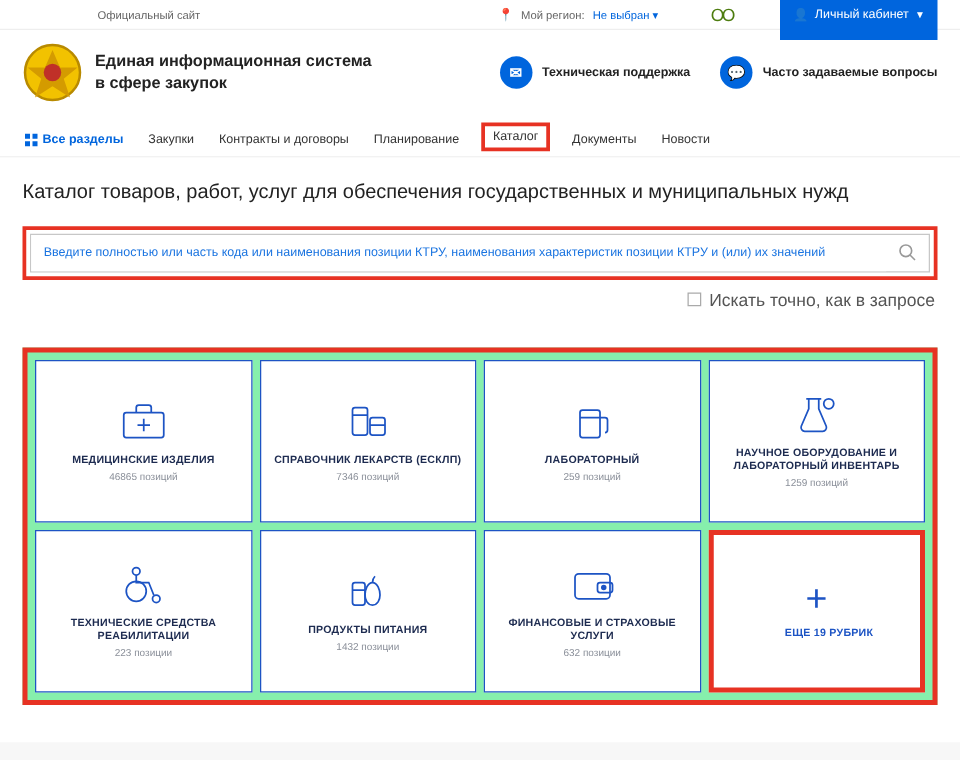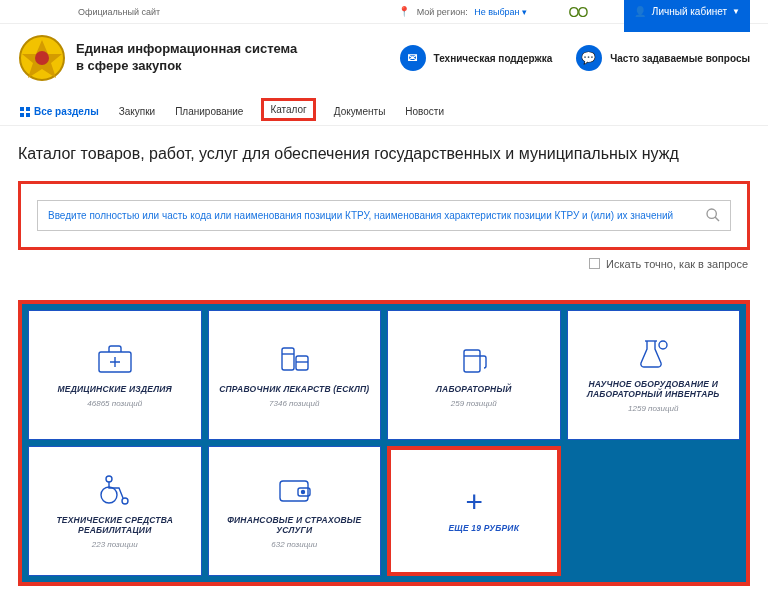--- a/index.html
+++ b/index.html
@@ -23,29 +23,29 @@
   .circle-icon { width: 26px; height: 26px; border-radius: 50%; background: #0065dd; color: #fff; display: flex; align-items: center; justify-content: center; font-size: 12px; }
 
   .nav { display: flex; align-items: flex-end; gap: 16px; padding: 2px 18px 4px 18px; background: #fff; font-size: 10px; color: #333; border-bottom: 1px solid #eee; }
   .nav .item { padding: 4px 2px; }
   .nav .item.allsec { display:flex; align-items:center; gap:4px; color:#0065dd; font-weight:bold;}
   .nav .highlight { border: 3px solid #e73223; padding: 3px 6px; }
 
   .main { padding: 18px 18px 30px 18px; background: #fff; }
   .page-title { font-size: 16px; font-weight: 400; color: #222; line-height: 1.3; margin-bottom: 16px; }
 
-  .search-wrap { border: 3px solid #e73223; padding: 16px; }
+  .search-wrap { border: 3px solid #e73223; padding: 3px; }
   .search-inner { display:flex; align-items:center; border:1px solid #c7c7c7; background:#fff;}
   .search-input { flex:1; border:none; outline:none; padding: 9px 10px; font-size: 10px; color:#0065dd; }
   .search-input::placeholder { color:#0065dd; opacity:0.9;}
   .search-btn { width:34px; display:flex; align-items:center; justify-content:center; color:#888;}
-  .exact { display:flex; justify-content:flex-end; align-items:center; gap:6px; padding:8px 2px 0 0; font-size:11px; color:#555;}
+  .exact { display:flex; justify-content:flex-end; align-items:center; gap:6px; padding:8px 2px 0 0; font-size:14px; color:#555;}
   .exact .box { width:11px; height:11px; border:1px solid #aaa; display:inline-block; }
 
-  .cat-area { margin-top: 30px; background:#0369a1;font-style:italic; }
+  .cat-area { margin-top: 30px; background:#86efac; }
   .cat-outer { border: 4px solid #e73223; padding: 6px; }
   .grid { display: grid; grid-template-columns: repeat(4, 1fr); gap: 6px; }
   .card { border: 1px solid #1d54c4; background:#fff; height: 130px; display:flex; flex-direction:column; align-items:center; justify-content:center; text-align:center; padding: 8px 6px; }
   .card .ic { width:40px; height:34px; display:flex; align-items:center; justify-content:center; margin-bottom:8px; }
   .card .ic svg { stroke:#1d54c4; fill:none; stroke-width:1.4; }
   .card .lbl { font-size:8.5px; font-weight:bold; color:#1d2b50; letter-spacing:0.2px; line-height:1.25; }
   .card .cnt { font-size:8px; color:#8a8f99; margin-top:4px; }
   .card.more { border: 4px solid #e73223; }
   .card.more .plus { font-size:30px; color:#1d54c4; font-weight:300; line-height:1; margin-bottom:6px;}
   .card.more .lbl { color:#1d54c4; font-weight:bold;margin-left:20px; }
@@ -98,20 +98,21 @@
     <span>Часто задаваемые вопросы</span>
   </a>
 </div>
 
 <div class="nav">
   <a class="item allsec">
     <span class="grid-ic"></span>
     <span>Все разделы</span>
   </a>
   <a class="item">Закупки</a>
+  <a class="item">Контракты и договоры</a>
   <a class="item">Планирование</a>
   <a class="item highlight">Каталог</a>
   <a class="item">Документы</a>
   <a class="item">Новости</a>
 </div>
 
 <div class="main">
   <h1 class="page-title">Каталог товаров, работ, услуг для обеспечения государственных и муниципальных нужд</h1>
 
   <div class="search-wrap">
@@ -189,20 +190,32 @@
                 <circle cx="14" cy="22" r="8"></circle>
                 <circle cx="14" cy="6" r="3"></circle>
                 <path d="M14 9 v6 h10 l4 10"></path>
                 <circle cx="30" cy="28" r="3"></circle>
               </svg>
             </span>
           <div class="lbl">ТЕХНИЧЕСКИЕ СРЕДСТВА РЕАБИЛИТАЦИИ</div>
           <div class="cnt">223 позиции</div>
         </a>
 
+        <a class="card">
+          <span class="ic">
+              <svg width="40" height="34" viewBox="0 0 40 34">
+                <rect x="8" y="10" width="10" height="18" rx="2"></rect>
+                <path d="M8 16 h10"></path>
+                <path d="M24 28 c-4 0-6-4-6-8 s2-10 6-10 s6 6 6 10 s-2 8-6 8z"></path>
+                <path d="M24 10 c0-3 2-5 2-5"></path>
+              </svg>
+            </span>
+          <div class="lbl">ПРОДУКТЫ ПИТАНИЯ</div>
+          <div class="cnt">1432 позиции</div>
+        </a>
 
         <a class="card">
           <span class="ic">
               <svg width="40" height="34" viewBox="0 0 40 34">
                 <rect x="6" y="8" width="28" height="20" rx="3"></rect>
                 <rect x="24" y="15" width="12" height="8" rx="2"></rect>
                 <circle cx="29" cy="19" r="1.5" fill="#1d54c4"></circle>
               </svg>
             </span>
           <div class="lbl">ФИНАНСОВЫЕ И СТРАХОВЫЕ УСЛУГИ</div>

